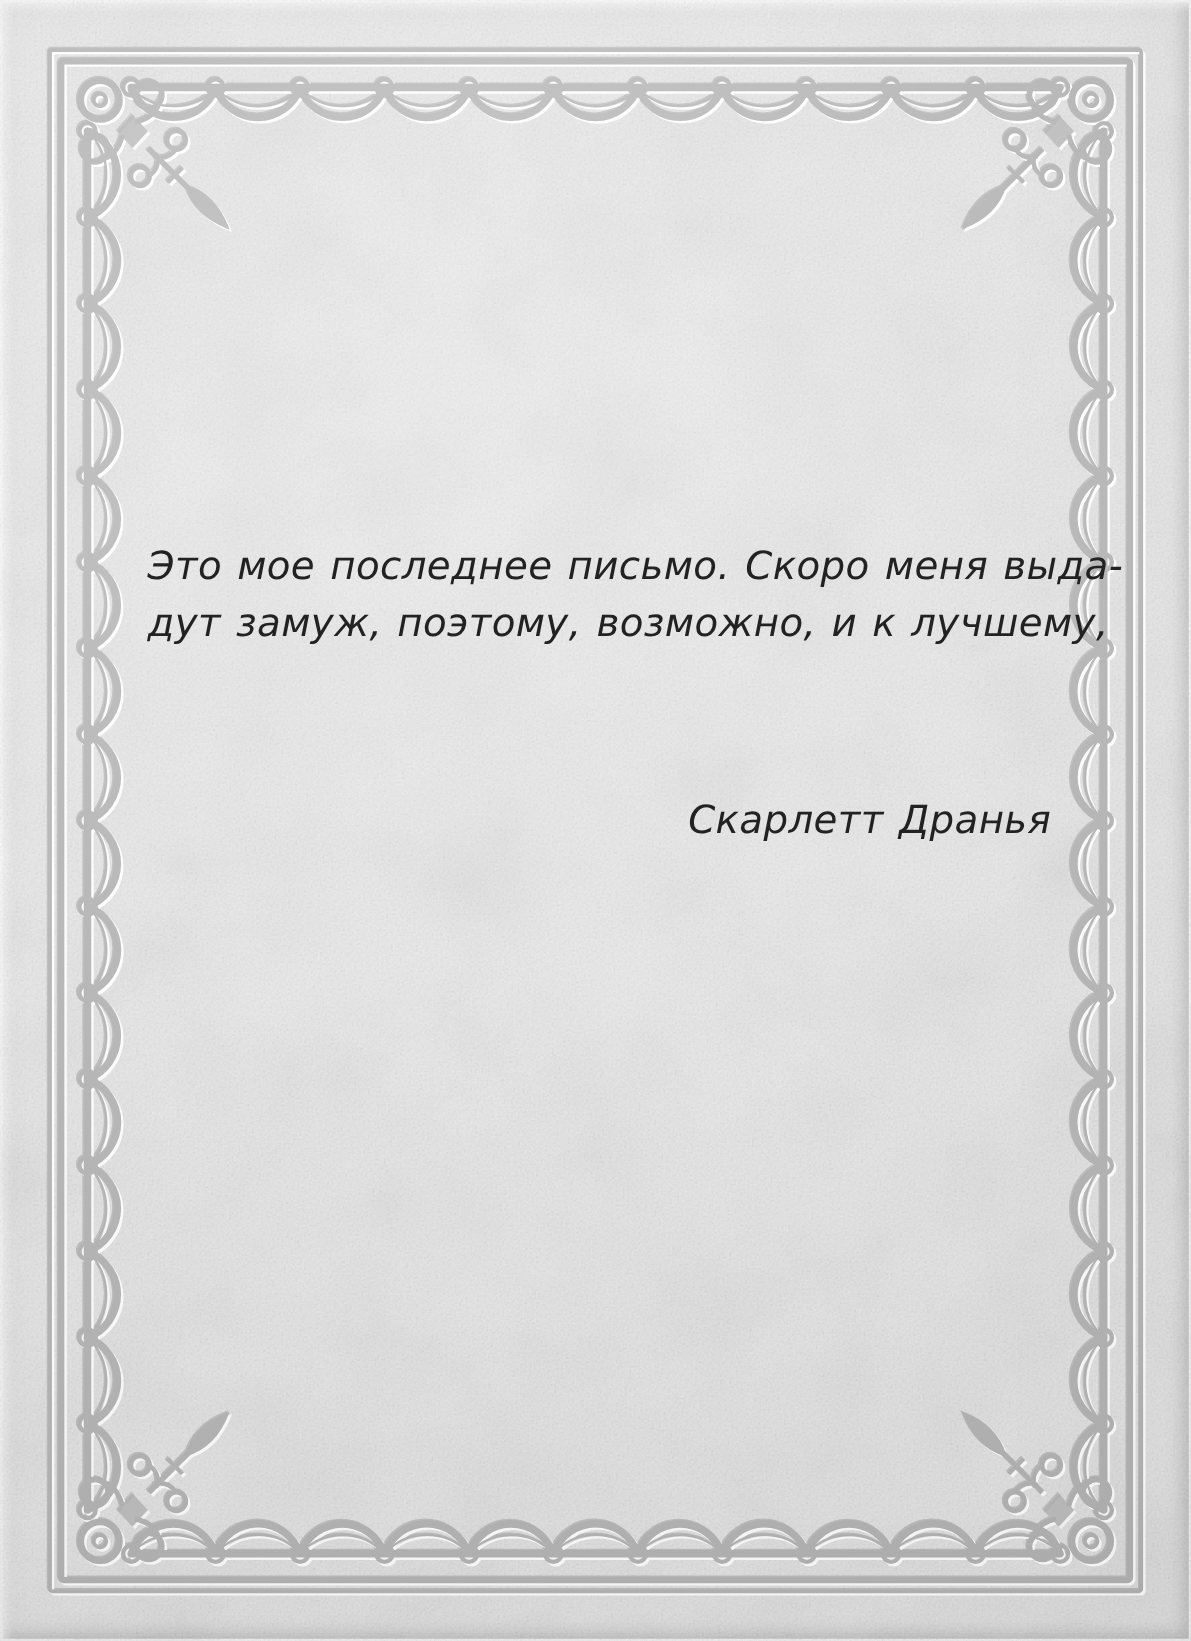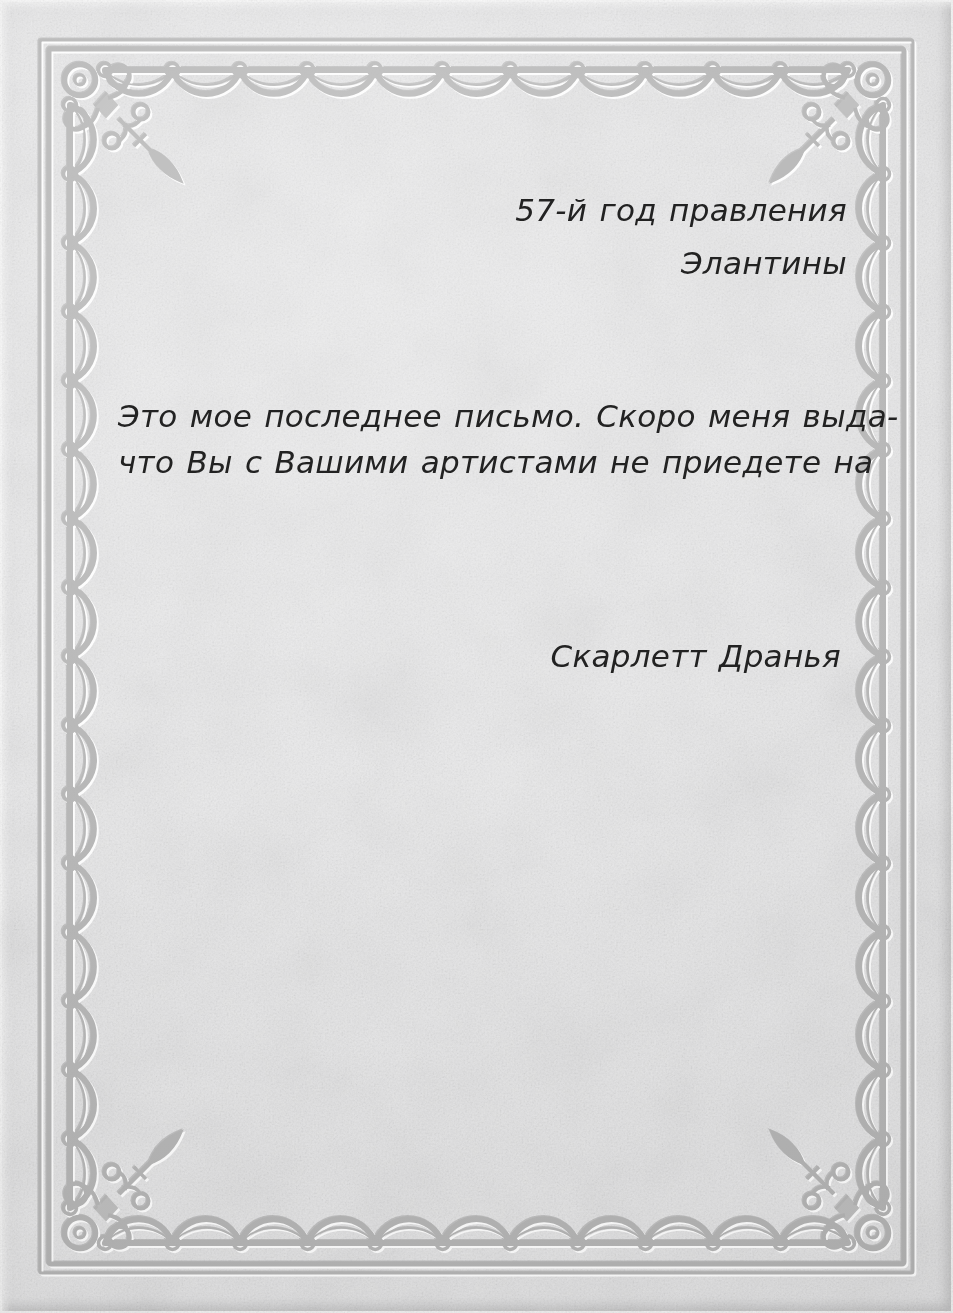--- a/index.html
+++ b/index.html
@@ -28,21 +28,21 @@
   .text-layer{
     position:absolute;inset:0;z-index:3;
     font-style:italic;
     color:#222;
     font-size:31px;
     letter-spacing:.3px;
     word-spacing:2px;
   }
   .date-block{position:absolute;top:184px;right:106px;text-align:right;line-height:53px;}
   .salutation{position:absolute;top:321px;left:118px;}
-  .body{position:absolute;top:393px;left:118px;line-height:46px;}
+  .body{position:absolute;top:430px;left:118px;line-height:46px;}
   .signature{position:absolute;top:638px;right:112px;margin-left:20px;}
 </style>
 </head>
 <body>
 
 <div class="page">
 
   <svg class="deco" width="953" height="1313" viewBox="0 0 953 1313" xmlns="http://www.w3.org/2000/svg">
     <defs>
       <filter id="grain" x="0%" y="0%" width="100%" height="100%">
@@ -153,26 +153,22 @@
     <rect x="0" y="0" width="953" height="1313" filter="url(#grain)" opacity="0.30"></rect>
 
     <use href="#orn" transform="translate(-1.1,-1.1)" stroke="#9a9a9a" style="color:#9a9a9a" opacity=".5"></use>
     <use href="#orn" transform="translate(1.9,1.9)" stroke="#ffffff" style="color:#ffffff" opacity=".95"></use>
     <use href="#orn" stroke="#b3b3b3" style="color:#b3b3b3"></use>
   </svg>
 
   <div class="sheen"></div>
 
   <div class="text-layer">
-    <div class="date-block">
-      <div>57-й год правления</div>
-      <div>Элантины</div>
-    </div>
 
 
     <div class="body">
       <div class="line">Это мое последнее письмо. Скоро меня выда-</div>
-      <div class="line">что Вы с Вашими артистами не приедете на</div>
+      <div class="line">дут замуж, поэтому, возможно, и к лучшему,</div>
     </div>
 
     <div class="signature">Скарлетт Дранья</div>
   </div>
 </div>
 
 </body></html>

